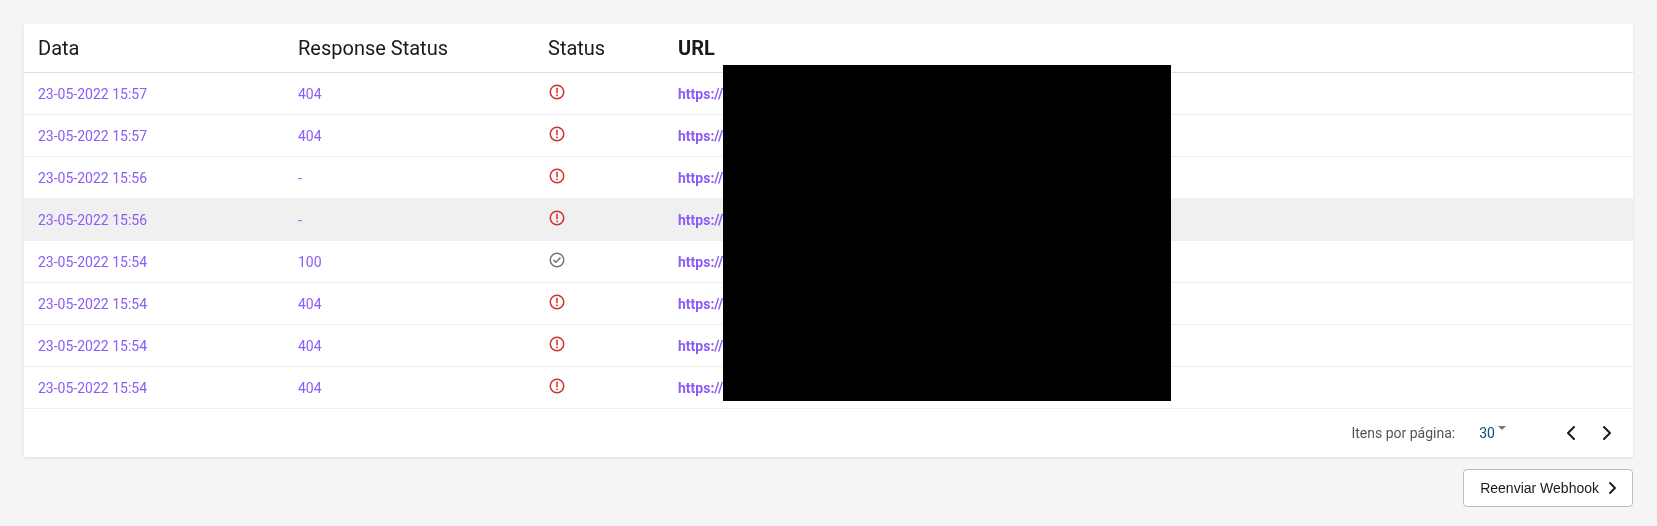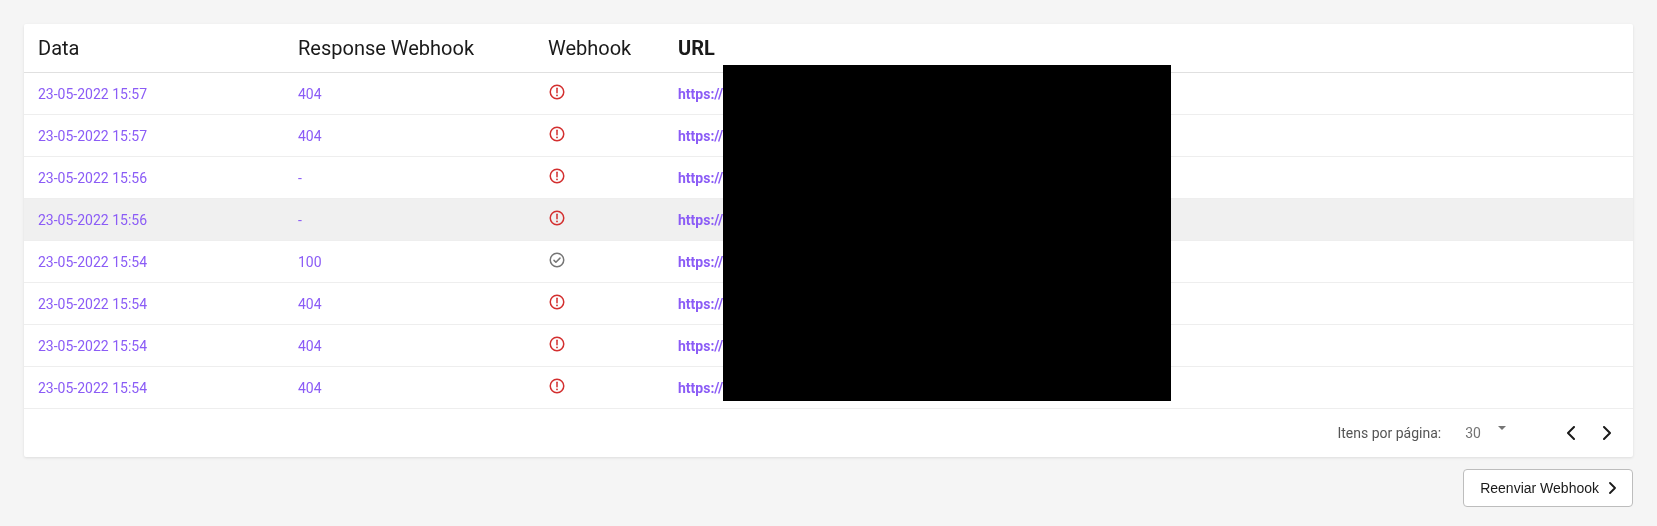--- a/index.html
+++ b/index.html
@@ -94,23 +94,23 @@
       padding: 14px 16px;
       gap: 24px;
       font-size: 14px;
       color: #555;
     }
     .pagination .label {
       color: #555;
     }
     .pagination .select {
       display: inline-flex;
-      gap: 16px;
+      gap: 2px;
       cursor: pointer;
-      color: #737373;
+      color: #0c4a6e;
       margin-right: 30px;
     }
     .pagination .nav {
       display: inline-flex;
       gap: 16px;
     }
     .pagination .nav .nav-btn {
       display: inline-flex;
       width: 20px;
       height: 20px;
@@ -142,22 +142,22 @@
 <body>
 
 <div class="container">
 
   <div class="card">
     <div class="table-wrap">
       <table>
         <thead>
           <tr>
             <th class="col-data">Data</th>
-            <th class="col-resp">Response Webhook</th>
-            <th class="col-status">Webhook</th>
+            <th class="col-resp">Response Status</th>
+            <th class="col-status">Status</th>
             <th class="col-url">URL</th>
           </tr>
         </thead>
         <tbody id="tbody">
         <tr>
               <td class="col-data">23-05-2022 15:57</td>
               <td class="col-resp">404</td>
               <td class="col-status"><span class="icon-error">
                   <svg viewBox="0 0 24 24" width="18" height="18" fill="none">
                     <circle cx="12" cy="12" r="9" stroke="#d32f2f" stroke-width="2"></circle>

